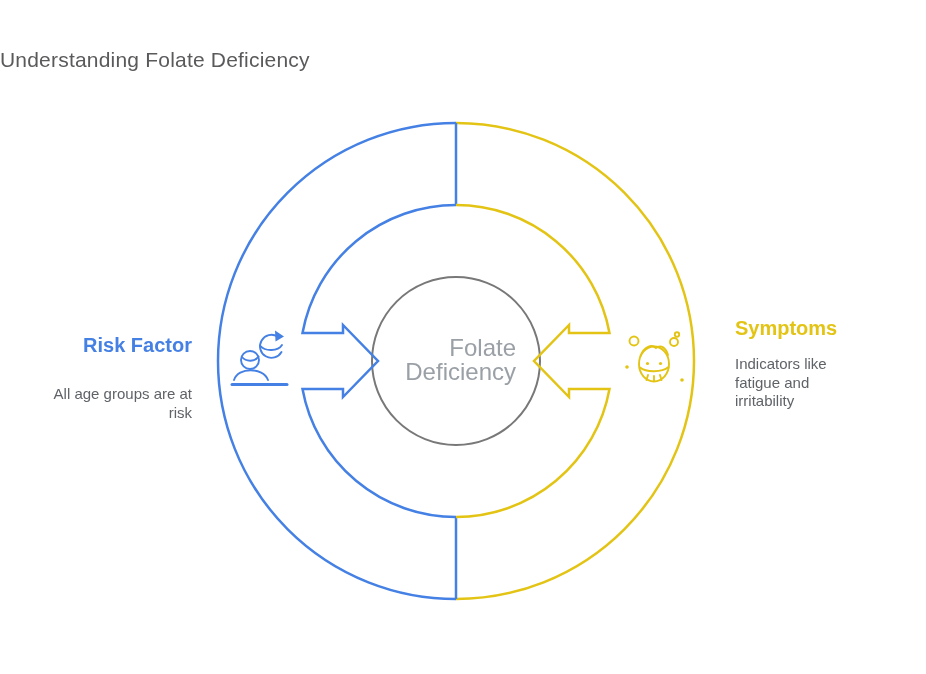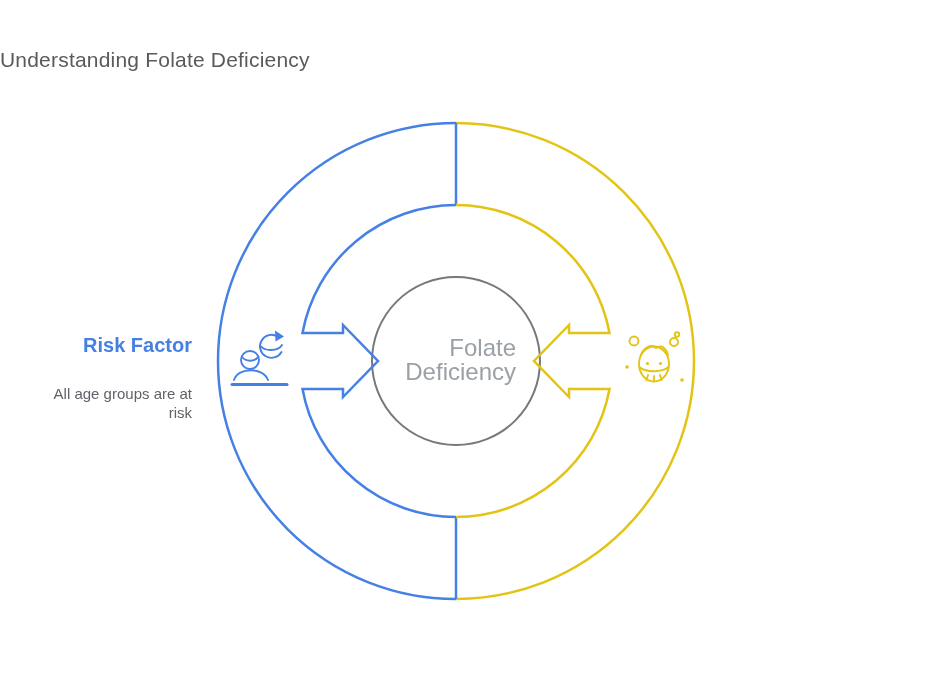--- a/index.html
+++ b/index.html
@@ -109,14 +109,18 @@
     </g>
   </svg>
 
   <div class="center-label">Folate Deficiency</div>
 
   <div class="side-block left">
     <div class="side-heading blue">Risk Factor</div>
     <div class="side-desc">All age groups are at risk</div>
   </div>
 
+  <div class="side-block right">
+    <div class="side-heading yellow">Symptoms</div>
+    <div class="side-desc">Indicators like fatigue and irritability</div>
+  </div>
 
 </div>
 
 </body></html>

